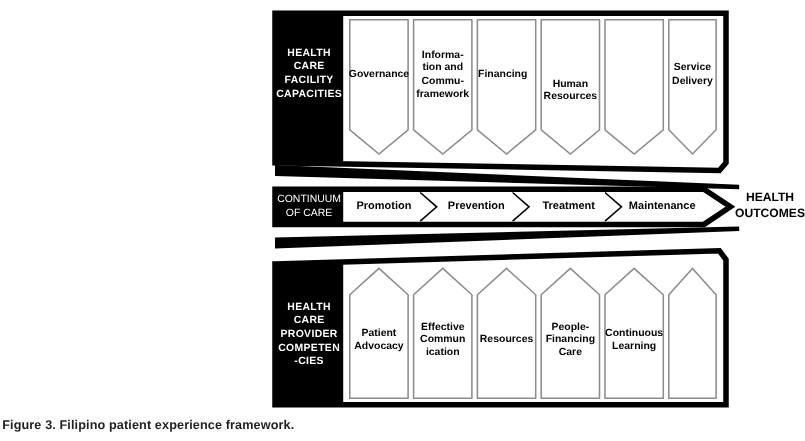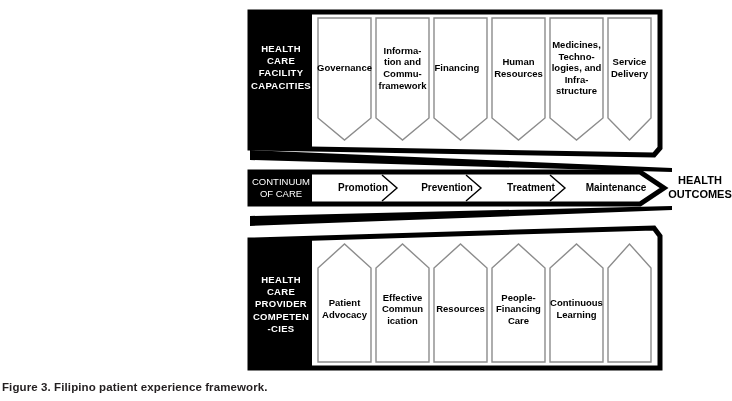--- a/index.html
+++ b/index.html
@@ -18,21 +18,21 @@
     letter-spacing:.3px;
   }
   .arrow-label{
     position:absolute;text-align:center;color:#000000;
     font-weight:bold;font-size:9.5px;line-height:11.6px;
     display:flex;align-items:center;justify-content:center;
   }
   .seg-label{
     position:absolute;text-align:center;color:#000000;
     font-weight:bold;font-size:10px;line-height:12px;
-    display:flex;align-items:center;justify-content:center;padding-left:14px;
+    display:flex;align-items:center;justify-content:center;
   }
   .band-label{
     position:absolute;color:#ffffff;text-align:center;
     font-weight:normal;font-size:9.5px;line-height:11.5px;
   }
   .outcome-label{
     position:absolute;color:#000000;text-align:center;
     font-weight:bold;font-size:11px;line-height:13.5px;
   }
   .caption{
@@ -113,36 +113,27 @@
       <div>framework</div>
     </div>
   </div>
 
   <div class="arrow-label" style="left:434px;top:48px;width:46px;height:40px;">
     <div>
         <div>Financing</div>
       </div>
   </div>
 
-  <div class="arrow-label" style="left:492px;top:42px;width:53px;height:52px;">
+  <div class="arrow-label" style="left:492px;top:42px;width:53px;height:52px;align-items:flex-end;">
     <div>
       <div>Human</div>
       <div>Resources</div>
     </div>
   </div>
 
-  <div class="arrow-label" style="left:548px;top:27px;width:57px;height:82px;">
-    <div>
-      <div>Medicines,</div>
-      <div>Techno-</div>
-      <div>logies, and</div>
-      <div>Infra-</div>
-      <div>structure</div>
-    </div>
-  </div>
 
   <div class="arrow-label" style="left:606px;top:42px;width:47px;height:52px;">
     <div>
       <div>Service</div>
       <div>Delivery</div>
     </div>
   </div>
 
   <div class="band-label" style="left:250px;top:176px;width:62px;">
     <div>CONTINUUM</div>

